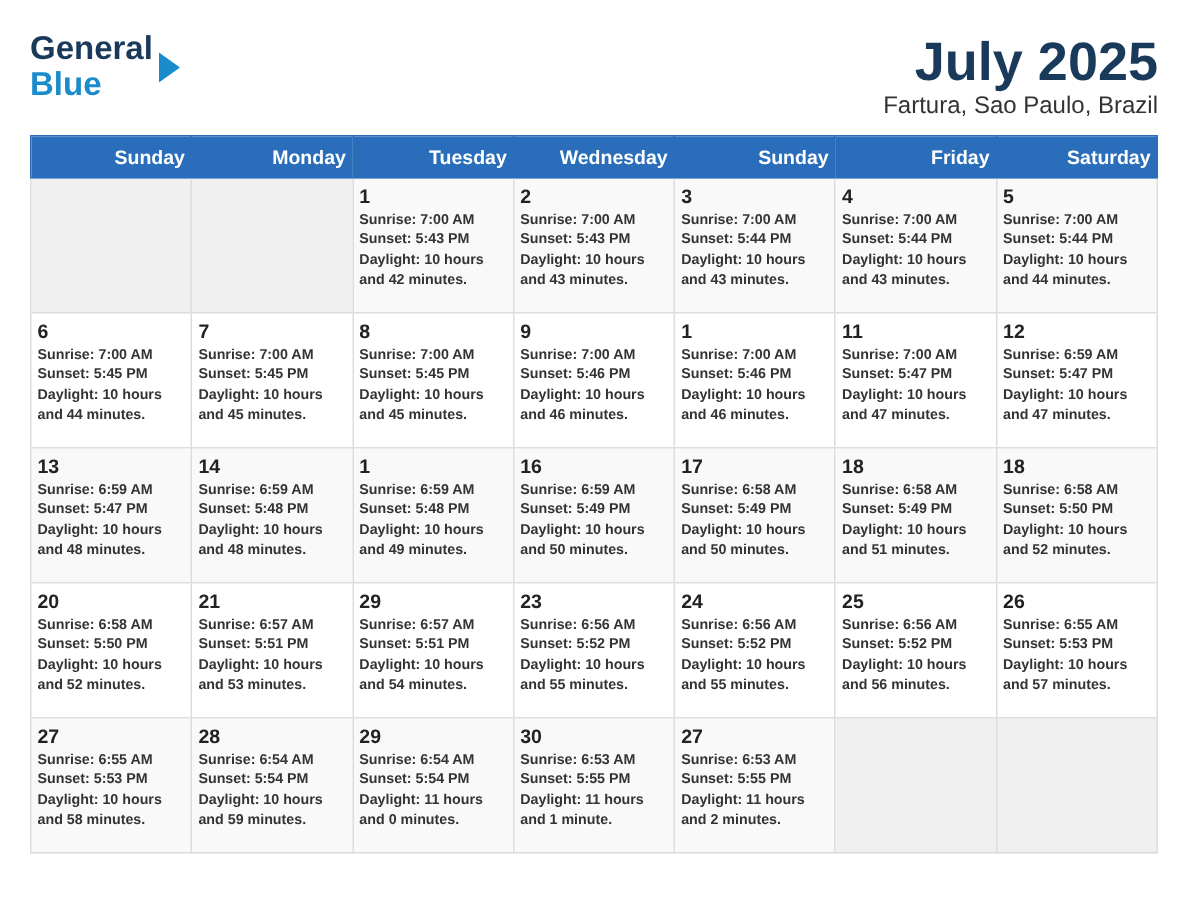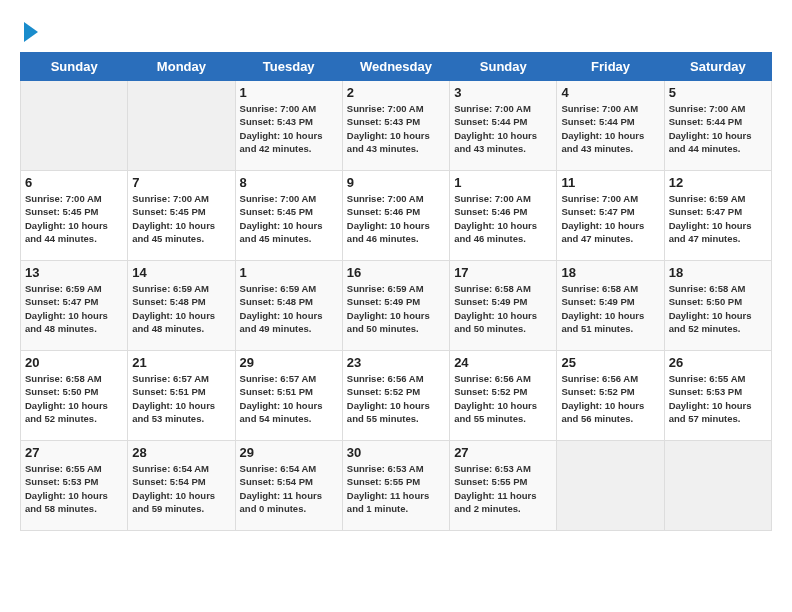--- a/index.html
+++ b/index.html
@@ -54,21 +54,21 @@
       width: 100%;
       border-collapse: collapse;
       border: 1px solid #ccc;
     }
     .calendar th {
       background-color: #2a6ebb;
       color: #fff;
       font-size: 13px;
       font-weight: bold;
       padding: 6px 4px;
-      text-align: center;
+      text-align: right;
       border: 1px solid #2a6ebb;
     }
     .calendar td {
       width: 107px;
       vertical-align: top;
       padding: 4px 4px;
       border: 1px solid #ddd;
       font-size: 10px;
       color: #333;
       height: 90px;
@@ -97,25 +97,28 @@
       background: #f0f0f0 !important;
     }
   </style>
 </head>
 <body>
 
 <div class="header">
   <div class="logo">
     <div>
       <div style="display:flex;align-items:center;">
+        <span class="logo-text">General<br><span>Blue</span></span>
         <div class="logo-arrow"></div>
       </div>
     </div>
   </div>
   <div class="title-block">
+    <div class="month-title">July 2025</div>
+    <div class="location">Fartura, Sao Paulo, Brazil</div>
   </div>
 </div>
 
 <table class="calendar">
   <thead>
     <tr>
     <th>Sunday</th>
         <th>Monday</th>
         <th>Tuesday</th>
         <th>Wednesday</th>

